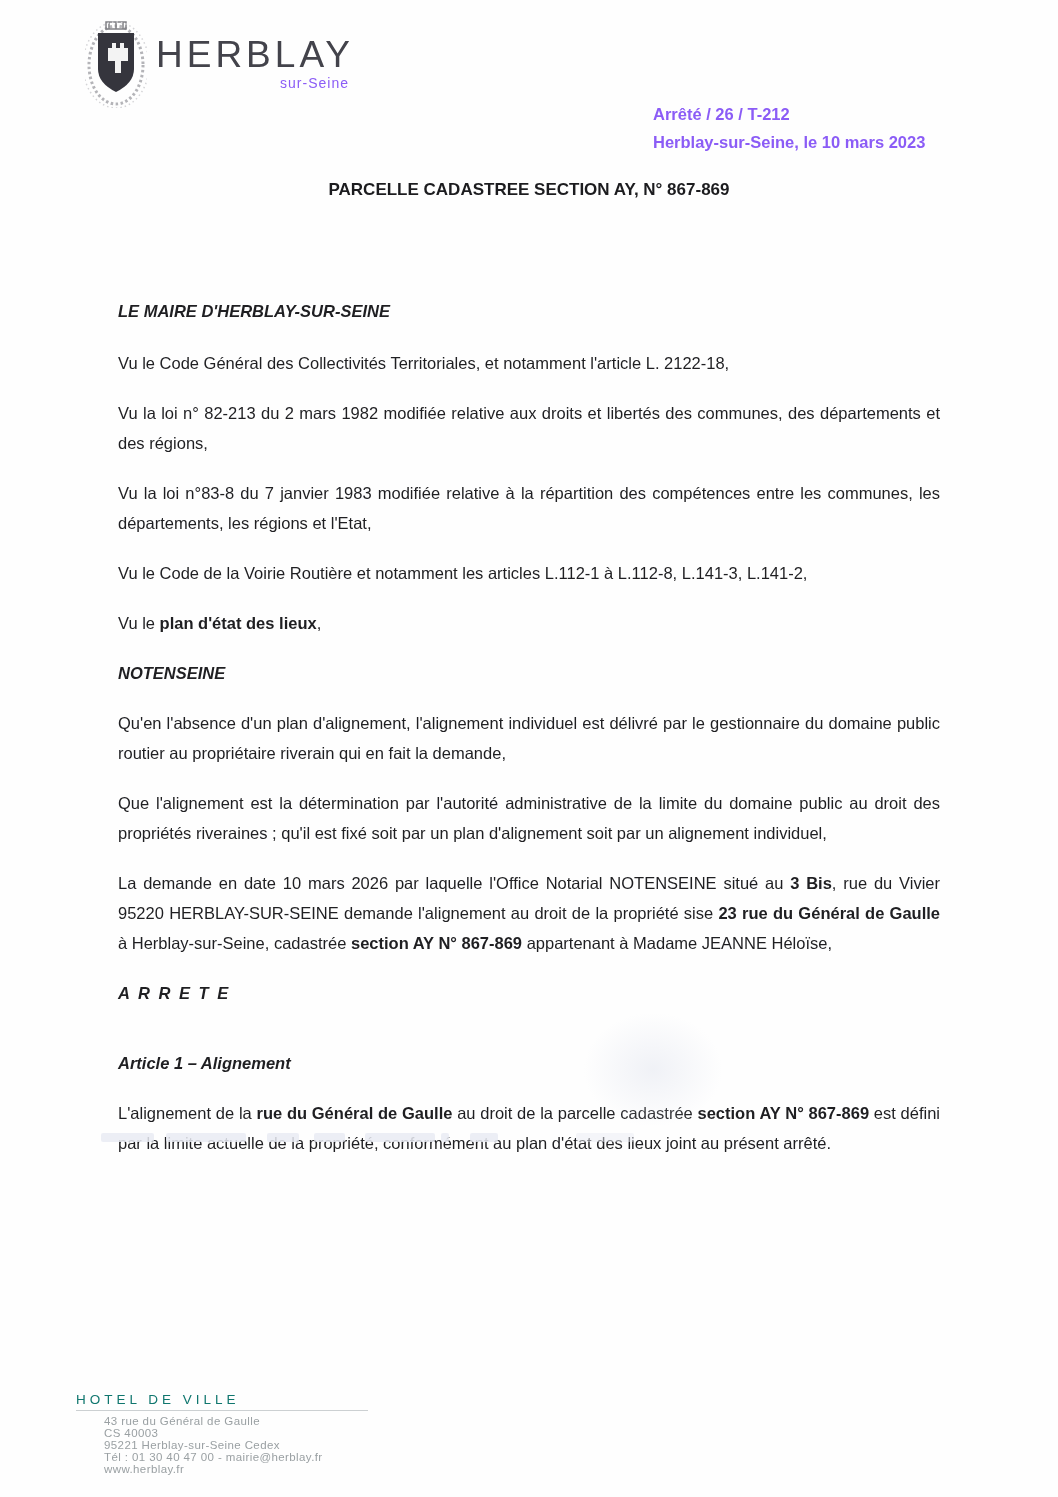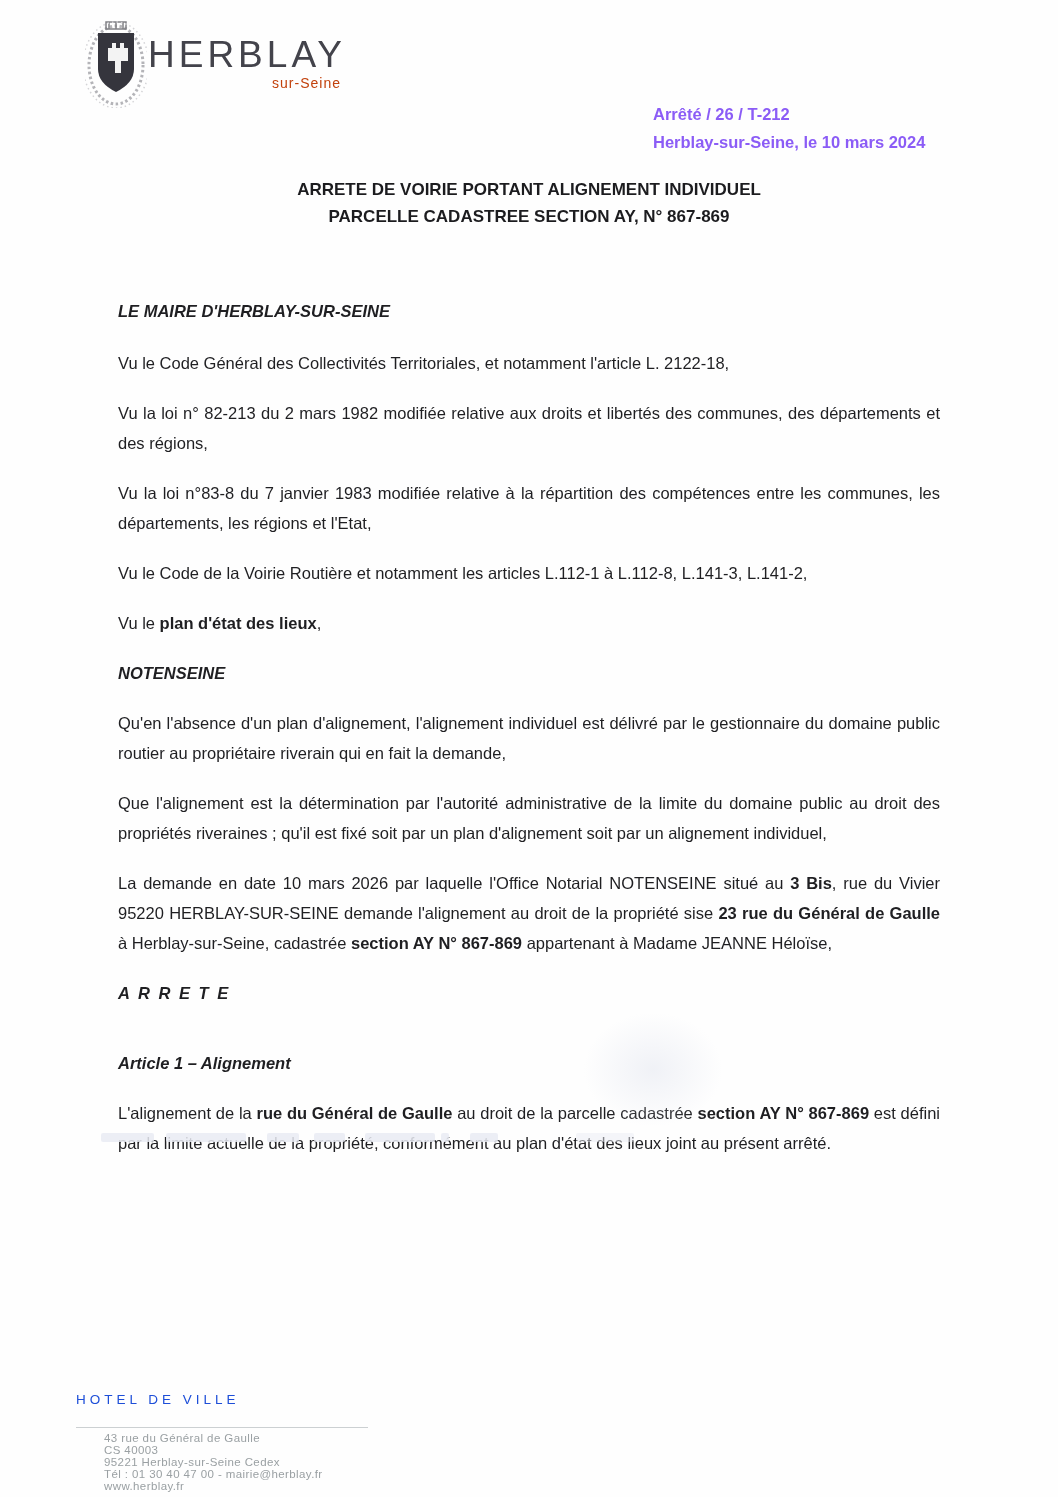--- a/index.html
+++ b/index.html
@@ -8,25 +8,25 @@
 
   .page {
     position:relative;
     width:1058px; height:1497px;
     background:#fefefe;
     overflow:hidden;
     color:#1f1f22;
   }
 
   
-  .logo { position:absolute; left:85px; top:18px; display:flex; gap:1px; }
+  .logo { position:absolute; left:85px; top:18px; display:flex; gap:9px; }
   .crest { width:62px; height:90px; }
   .logo-text { padding-top:16px; }
   .wordmark { display:block; font-size:37px; letter-spacing:4px; color:#43434b; font-weight:normal; }
-  .logo-subtitle { display:block; text-align:right; font-size:14px; letter-spacing:1px; color:#c2410c; margin-top:-1px; padding-right:5px; }
+  .logo-subtitle { display:block; text-align:right; font-size:14px; letter-spacing:1px; color:#8b5cf6; margin-top:-1px; padding-right:5px; }
 
   
   .ref-block { position:absolute; left:653px; top:100px; font-weight:bold; font-size:16.5px; line-height:28px; color:#8b5cf6; }
 
   
   .doc-title { position:absolute; left:118px; top:176px; width:822px; text-align:center; font-weight:bold; font-size:17px; line-height:27px; color:#1c1c1f; }
 
   
   #doc-body { position:absolute; left:118px; top:296px; width:822px; font-size:16.5px; line-height:30px; }
   #doc-body .paragraph { margin-bottom:20px; text-align:justify; }
@@ -38,21 +38,21 @@
   #doc-body [data-name="article-1-heading"] { margin-top:40px; }
 
   
   .artifact-row { position:absolute; top:1133px; left:0; width:1058px; height:10px; }
   .artifact-row i { position:absolute; top:0; height:9px; background:#e9ebf3; border-radius:2px; opacity:.85; }
   .artifact-blob { position:absolute; left:583px; top:1012px; width:140px; height:115px;
                    background:radial-gradient(ellipse at center, rgba(228,231,240,.55), rgba(228,231,240,0) 70%); }
 
   
   .footer { position:absolute; left:76px; top:1392px; color:#9aa0a3; }
-  .footer-title { font-size:13.5px; letter-spacing:4px; color:#1d4ed8; width:292px; border-bottom:1px solid #ccd0d2; padding-bottom:20px; margin-bottom:4px; }
+  .footer-title { font-size:13.5px; letter-spacing:4px; color:#0f766e; width:292px; border-bottom:1px solid #ccd0d2; padding-bottom:3px; margin-bottom:4px; }
   .footer-line { font-size:11.5px; line-height:12px; letter-spacing:.4px;margin-left:28px; }
 </style>
 </head>
 <body>
 
 <div class="page" data-name="scanned-document-page">
 
   <div class="logo" data-name="city-logo">
     <svg class="crest" viewBox="0 0 62 90" data-name="herblay-crest-icon" aria-hidden="true">
       <ellipse cx="31" cy="47" rx="27" ry="39" fill="none" stroke="#b4b4b8" stroke-width="3" stroke-dasharray="2.5 2.5"></ellipse>
@@ -65,25 +65,24 @@
       <ellipse cx="31" cy="47" rx="33" ry="43" fill="none" stroke="#d4d4d7" stroke-width="1.5" stroke-dasharray="1.5 3"></ellipse>
     </svg>
     <div class="logo-text" data-name="logo-text">
       <span class="wordmark" data-name="logo-wordmark">HERBLAY</span>
       <span class="logo-subtitle" data-name="logo-subtitle">sur-Seine</span>
     </div>
   </div>
 
   <div class="ref-block" data-name="reference-block">
     <div data-name="decree-reference">Arrêté / 26 / T-212</div>
-    <div data-name="place-date-line">Herblay-sur-Seine, le 10 mars 2024</div>
+    <div data-name="place-date-line">Herblay-sur-Seine, le 10 mars 2023</div>
   </div>
 
   <div class="doc-title" data-name="document-title">
-    <div data-name="document-title-line1">ARRETE DE VOIRIE PORTANT ALIGNEMENT INDIVIDUEL</div>
     <div data-name="document-title-line2">PARCELLE CADASTREE SECTION AY, N° 867-869</div>
   </div>
 
   <main id="doc-body" data-name="document-body">
       <div class="heading" data-name="mayor-heading"><span class="b">LE MAIRE D'HERBLAY-SUR-SEINE</span></div>
       <p class="paragraph" data-name="vu-code-collectivites"><span>Vu le Code Général des Collectivités Territoriales, et notamment l'article L. 2122-18,</span></p>
       <p class="paragraph" data-name="vu-loi-82-213"><span>Vu la loi n° 82-213 du 2 mars 1982 modifiée relative aux droits et libertés des communes, des départements et des régions,</span></p>
       <p class="paragraph" data-name="vu-loi-83-8"><span>Vu la loi n°83-8 du 7 janvier 1983 modifiée relative à la répartition des compétences entre les communes, les départements, les régions et l'Etat,</span></p>
       <p class="paragraph" data-name="vu-code-voirie"><span>Vu le Code de la Voirie Routière et notamment les articles L.112-1 à L.112-8, L.141-3, L.141-2,</span></p>
       <p class="paragraph" data-name="vu-plan-etat-lieux"><span>Vu le </span><span class="b">plan d'état des lieux</span><span>,</span></p>

